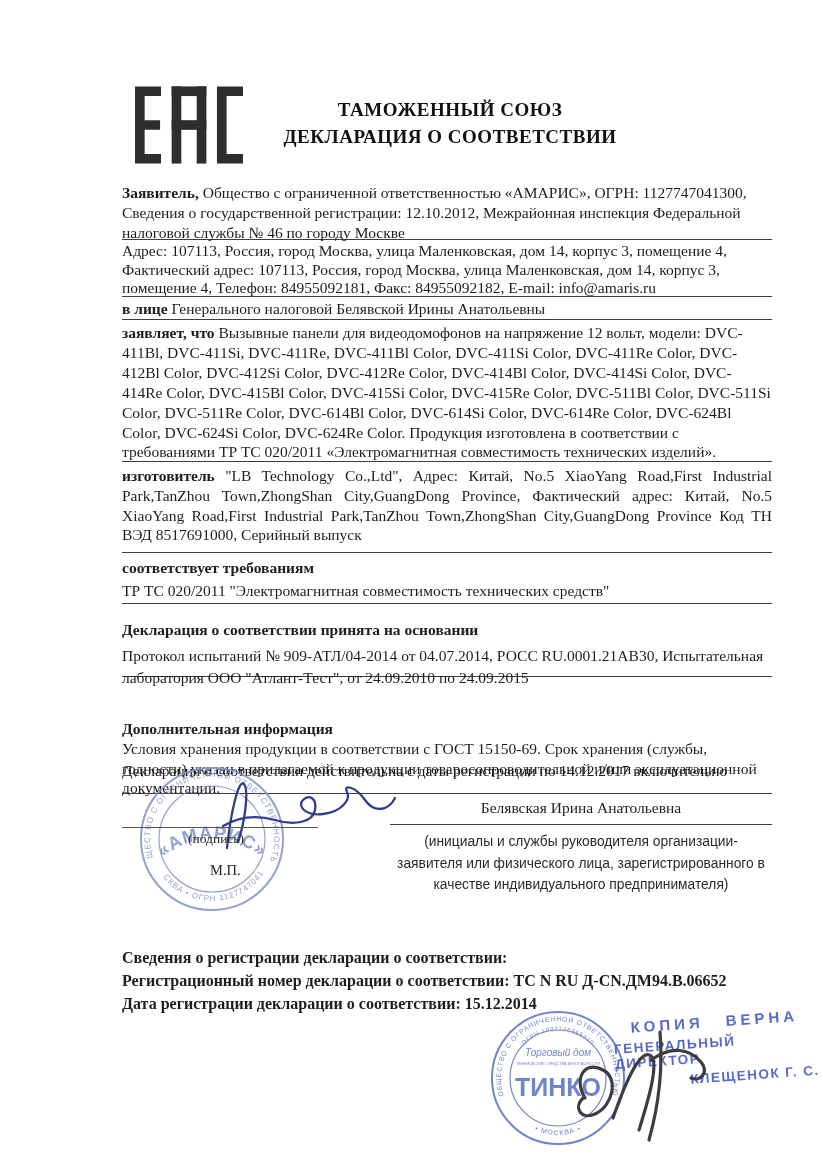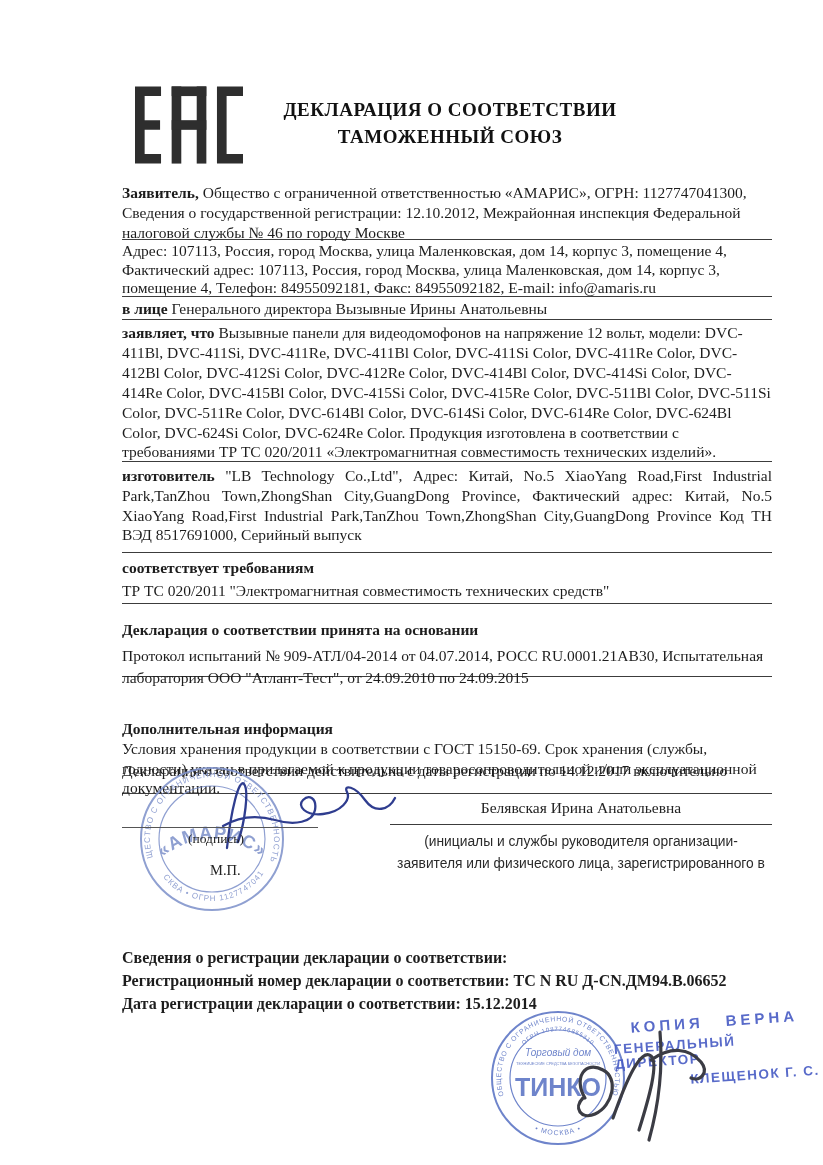--- a/index.html
+++ b/index.html
@@ -77,36 +77,36 @@
     <g fill="#2e2e2e">
       <path d="M0 0 H27 V10 H10 V35 H26 V45 H10 V70 H27 V80 H0 Z"></path>
       <rect x="38" y="0" width="10" height="80"></rect>
       <rect x="64" y="0" width="10" height="80"></rect>
       <rect x="38" y="0" width="36" height="10"></rect>
       <rect x="38" y="35" width="36" height="10"></rect>
       <path d="M85 0 H112 V10 H95 V70 H112 V80 H85 Z"></path>
     </g>
   </svg>
   <div class="doc-title">
+    <div>ТАМОЖЕННЫЙ СОЮЗ</div>
     <div>ДЕКЛАРАЦИЯ О СООТВЕТСТВИИ</div>
-    <div>ТАМОЖЕННЫЙ СОЮЗ</div>
   </div>
 
   <div class="sec sec-applicant rule-b">
     <span class="b">Заявитель,</span>
     <span>Общество с ограниченной ответственностью «АМАРИС», ОГРН: 1127747041300, Сведения о государственной регистрации: 12.10.2012, Межрайонная инспекция Федеральной налоговой службы № 46 по городу Москве</span>
   </div>
 
   <div class="sec sec-address rule-b">
     <span>Адрес: 107113, Россия, город Москва, улица Маленковская, дом 14, корпус 3, помещение 4, Фактический адрес: 107113, Россия, город Москва, улица Маленковская, дом 14, корпус 3, помещение 4, Телефон: 84955092181, Факс: 84955092182, E-mail: info@amaris.ru</span>
   </div>
 
   <div class="sec sec-inface rule-b">
     <span class="b">в лице</span>
-    <span>Генерального директора Вызывные Ирины Анатольевны</span>
+    <span>Генерального налоговой Белявской Ирины Анатольевны</span>
   </div>
 
   <div class="sec sec-declares rule-b">
     <span class="b">заявляет, что</span>
     <span>Вызывные панели для видеодомофонов на напряжение 12 вольт, модели: DVC-411Bl, DVC-411Si, DVC-411Re, DVC-411Bl Color, DVC-411Si Color, DVC-411Re Color, DVC-412Bl Color, DVC-412Si Color, DVC-412Re Color, DVC-414Bl Color, DVC-414Si Color, DVC-414Re Color, DVC-415Bl Color, DVC-415Si Color, DVC-415Re Color, DVC-511Bl Color, DVC-511Si Color, DVC-511Re Color, DVC-614Bl Color, DVC-614Si Color, DVC-614Re Color, DVC-624Bl Color, DVC-624Si Color, DVC-624Re Color. Продукция изготовлена в соответствии с требованиями ТР ТС 020/2011 «Электромагнитная совместимость технических изделий».</span>
   </div>
 
   <div class="sec sec-manufacturer rule-b just">
     <span class="b">изготовитель</span>
     <span>"LB Technology Co.,Ltd", Адрес: Китай, No.5  XiaoYang Road,First Industrial Park,TanZhou Town,ZhongShan City,GuangDong Province, Фактический адрес: Китай, No.5 XiaoYang Road,First Industrial Park,TanZhou Town,ZhongShan City,GuangDong Province Код ТН ВЭД 8517691000, Серийный выпуск</span>
@@ -158,20 +158,21 @@
 
   <div class="sig-line-left"></div>
   <div class="sig-caption">(подпись)</div>
   <div class="mp-label">М.П.</div>
 
   <div class="head-name">Белявская Ирина Анатольевна</div>
   <div class="sig-line-right"></div>
   <div class="head-caption">
     <div>(инициалы и службы руководителя организации-</div>
     <div>заявителя или физического лица, зарегистрированного в</div>
+    <div>качестве индивидуального предпринимателя)</div>
   </div>
 
   <div class="sec sec-registration">
     <div>Сведения о регистрации декларации о соответствии:</div>
     <div>
       <span>Регистрационный номер декларации о соответствии:</span>
       <span>ТС N RU Д-CN.ДМ94.В.06652</span>
     </div>
     <div>
       <span>Дата регистрации декларации о соответствии:</span>

